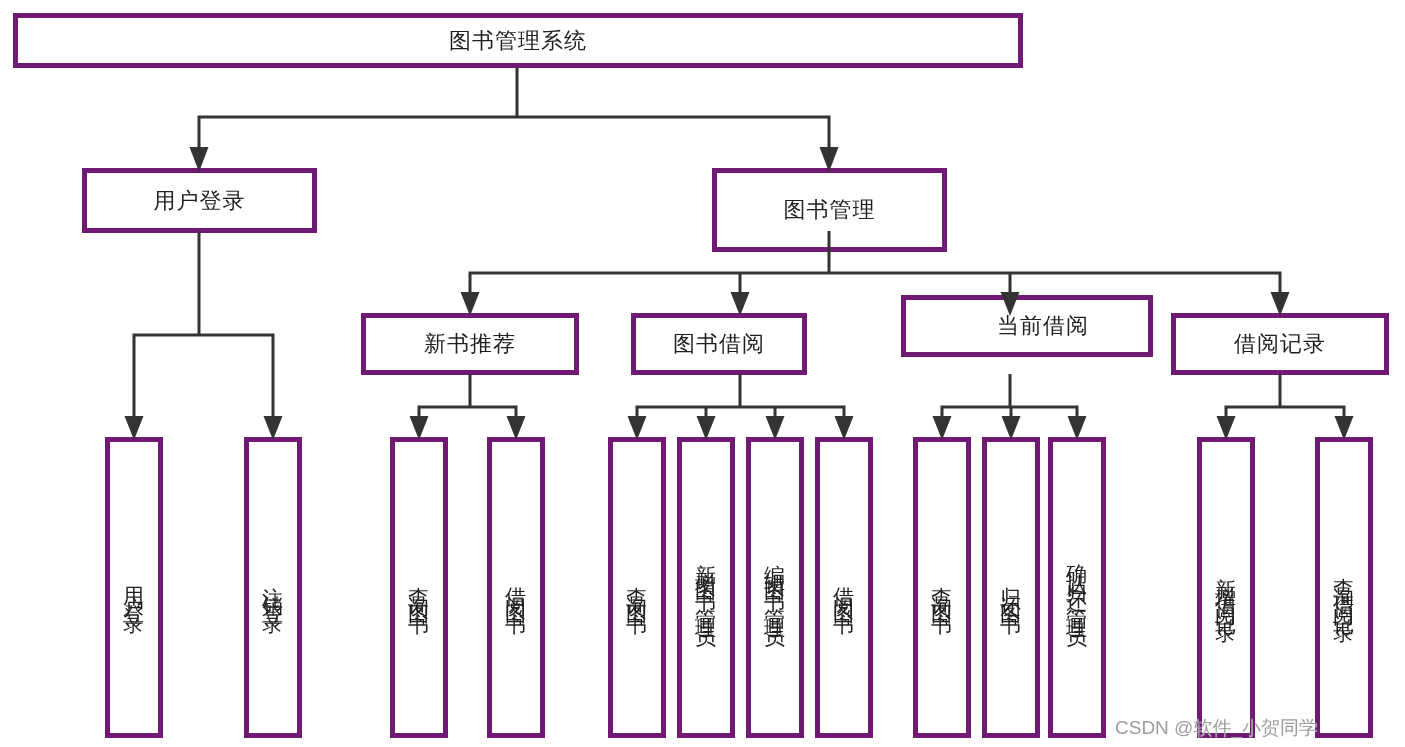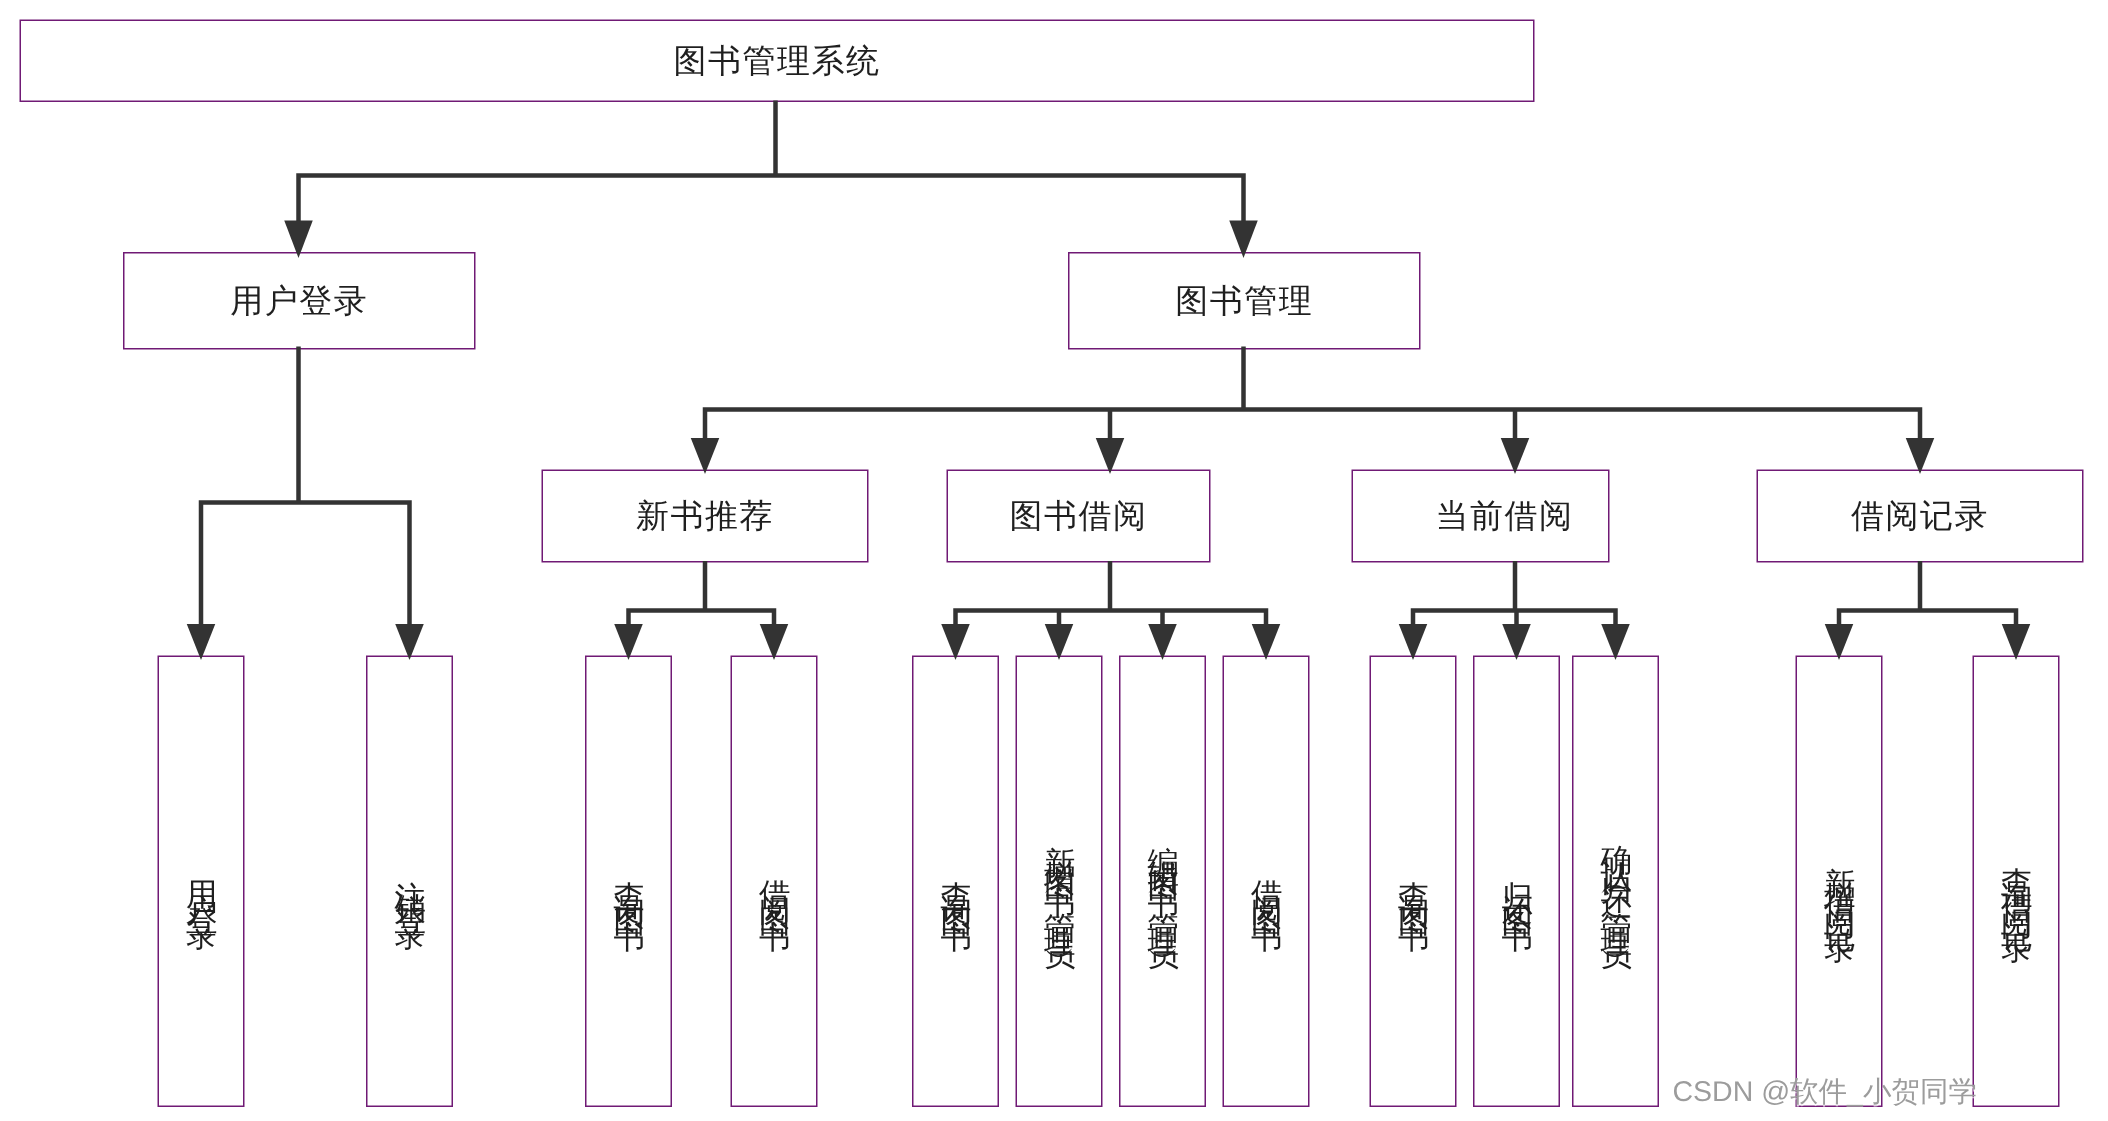--- a/index.html
+++ b/index.html
@@ -1,21 +1,21 @@
 <!DOCTYPE html>
 <html><head>
 <meta charset="utf-8">
 <style>
   html,body{margin:0;padding:0;background:#ffffff;}
   .stage{
     position:relative;width:1405px;height:747px;background:#ffffff;
     font-family:"Liberation Sans","DejaVu Sans",sans-serif;overflow:hidden;
   }
   .node{
-    position:absolute;background:#ffffff;border:1px solid #701a75;
+    position:absolute;background:#ffffff;border:5px solid #701a75;
     box-sizing:border-box;display:flex;align-items:center;justify-content:center;
     color:#1f1f1f;z-index:1;
   }
   .h-label{font-size:22px;letter-spacing:1px;white-space:nowrap;}
   .v-label{
     writing-mode:vertical-rl;text-orientation:mixed;
     font-size:21px;line-height:1;letter-spacing:9px;white-space:nowrap;
   }
   svg.connectors{position:absolute;left:0;top:0;z-index:2;pointer-events:none;}
   .watermark{
@@ -72,31 +72,31 @@
     </g>
   </svg>
 
   <div class="node" style="left:13px;top:13px;width:1010px;height:55px;">
     <span class="h-label">图书管理系统</span>
   </div>
 
   <div class="node" style="left:82px;top:168px;width:235px;height:65px;">
     <span class="h-label">用户登录</span>
   </div>
-  <div class="node" style="left:712px;top:168px;width:235px;height:65px;">
+  <div class="node" style="left:712px;top:168px;width:235px;height:84px;">
     <span class="h-label">图书管理</span>
   </div>
 
   <div class="node" style="left:361px;top:313px;width:218px;height:62px;text-align:center;">
     <span class="h-label">新书推荐</span>
   </div>
   <div class="node" style="left:631px;top:313px;width:176px;height:62px;">
     <span class="h-label">图书借阅</span>
   </div>
-  <div class="node" style="left:901px;top:313px;width:172px;height:62px;padding-left:32px;">
+  <div class="node" style="left:901px;top:295px;width:252px;height:62px;padding-left:32px;">
     <span class="h-label">当前借阅</span>
   </div>
   <div class="node" style="left:1171px;top:313px;width:218px;height:62px;">
     <span class="h-label">借阅记录</span>
   </div>
 
   <div class="node" style="left:105px;top:437px;width:58px;height:301px;">
     <span class="v-label">用户登录</span>
   </div>
   <div class="node" style="left:244px;top:437px;width:58px;height:301px;">

